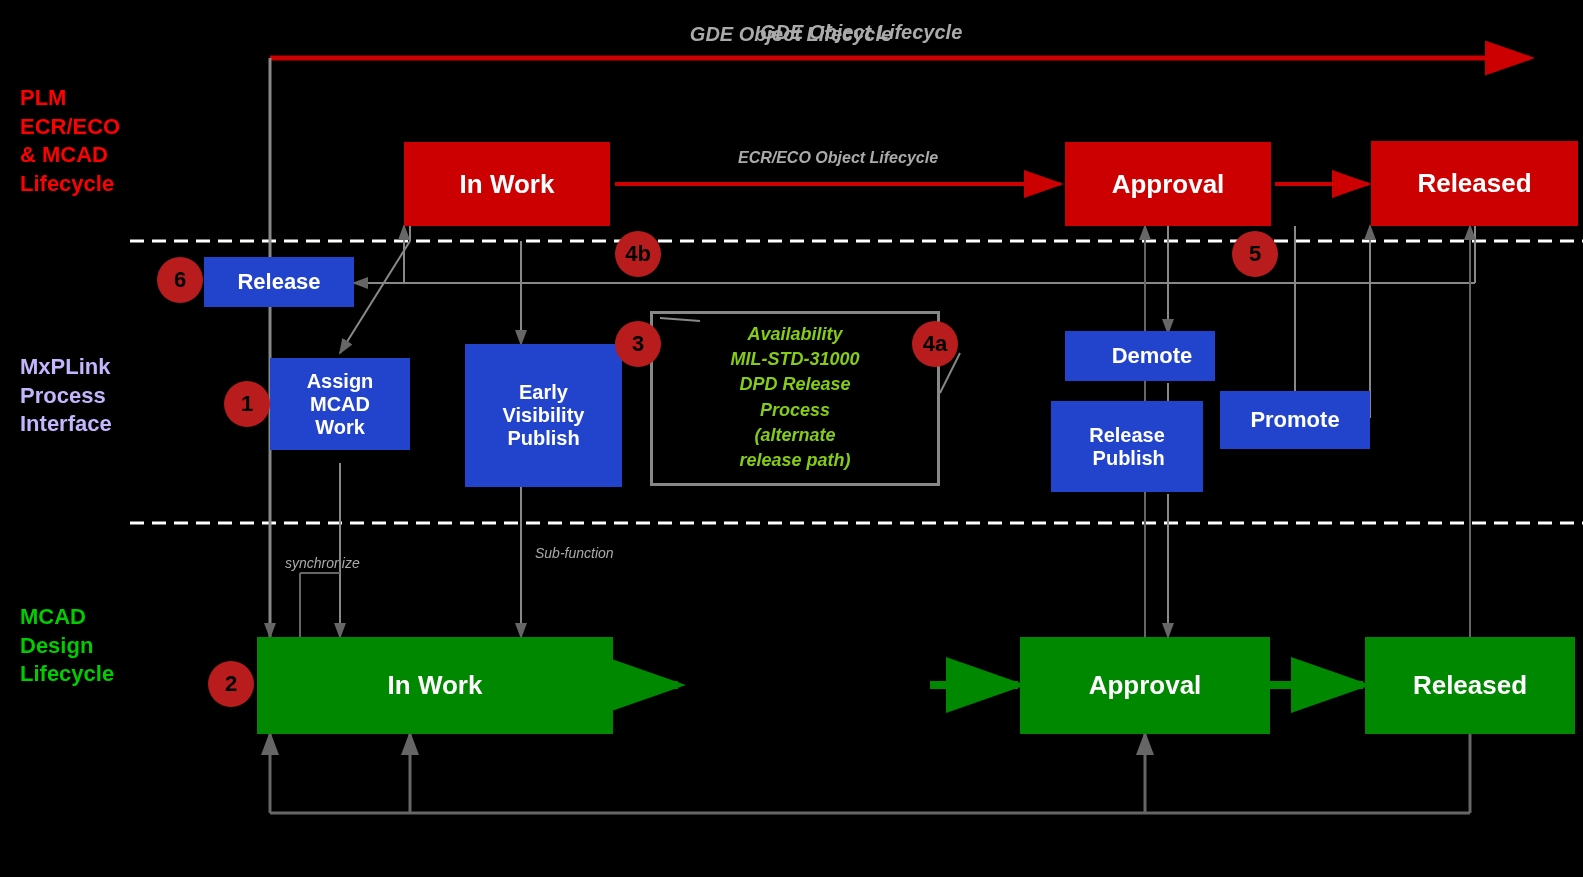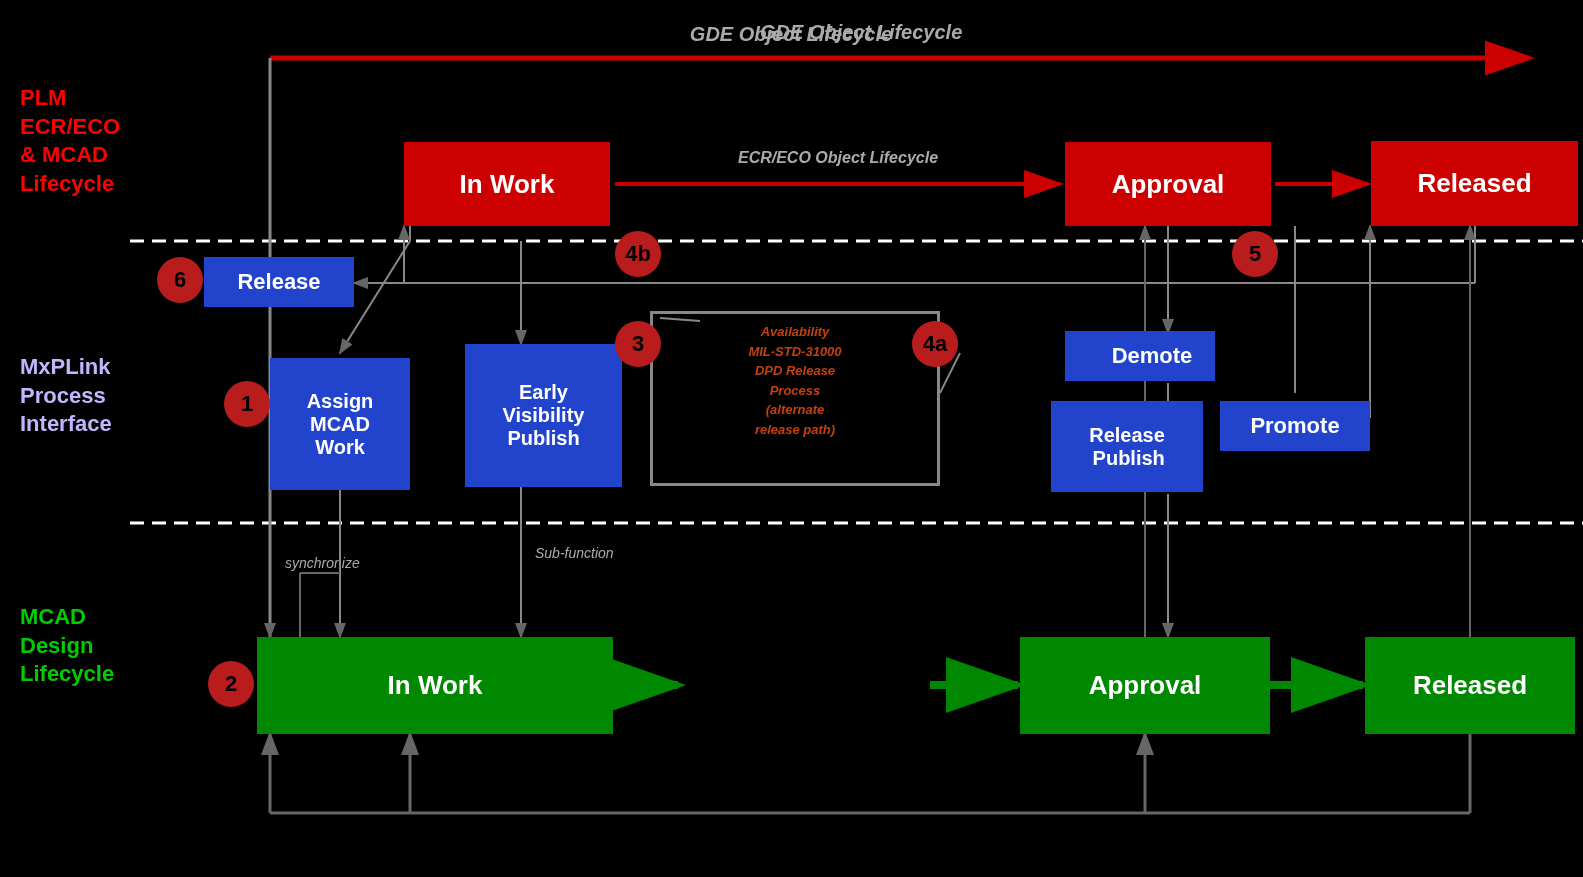--- a/index.html
+++ b/index.html
@@ -265,38 +265,38 @@
   <div class="red-box" style="left:1065px; top:129px; width:206px; height:84px;">
     <span>Approval</span>
   </div>
   <div class="red-box" style="left:1371px; top:128px; width:207px; height:85px;">
     <span>Released</span>
   </div>
 
   <div class="blue-box" style="left:204px; top:244px; width:150px; height:50px; font-size:22px;">
     <span>Release</span>
   </div>
-  <div class="blue-box" style="left:270px; top:345px; width:140px; height:132px;">
+  <div class="blue-box" style="left:270px; top:345px; width:140px; height:92px;">
     <span style="white-space:pre-line;">Assign
 MCAD
 Work</span>
   </div>
   <div class="blue-box" style="left:465px; top:331px; width:157px; height:143px;">
     <span style="white-space:pre-line;">Early
 Visibility
 Publish</span>
   </div>
   <div class="blue-box" style="left:1065px; top:318px; width:150px; height:50px; font-size:22px;padding-left:24px;">
     <span>Demote</span>
   </div>
   <div class="blue-box" style="left:1051px; top:388px; width:152px; height:91px;text-align:right;">
     <span style="white-space:pre-line;">Release
 Publish</span>
   </div>
-  <div class="blue-box" style="left:1220px; top:388px; width:150px; height:50px; font-size:22px;">
+  <div class="blue-box" style="left:1220px; top:378px; width:150px; height:58px; font-size:22px;">
     <span>Promote</span>
   </div>
 
   <div class="green-box" style="left:257px; top:624px; width:356px; height:97px;">
     <span>In Work</span>
   </div>
   <div class="green-box" style="left:1020px; top:624px; width:250px; height:97px;">
     <span>Approval</span>
   </div>
   <div class="green-box" style="left:1365px; top:624px; width:210px; height:97px;">
@@ -319,21 +319,21 @@
     <span>4a</span>
   </div>
   <div class="yellow-circle" style="left:615px; top:218px;">
     <span>4b</span>
   </div>
   <div class="yellow-circle" style="left:1232px; top:218px;">
     <span>5</span>
   </div>
 
   <div class="annotation-box" style="left:650px; top:298px; width:290px; height:175px;">
-    <span style="color:#c2410c; font-size:13px; font-style:italic; font-weight:bold; white-space:pre-line;">Availability
+    <span style="color:#84cc16; font-size:18px; font-style:italic; font-weight:bold; white-space:pre-line;">Availability
 MIL-STD-31000
 DPD Release
 Process
 (alternate
 release path)</span>
   </div>
 
 </div>
 
 </body></html>

